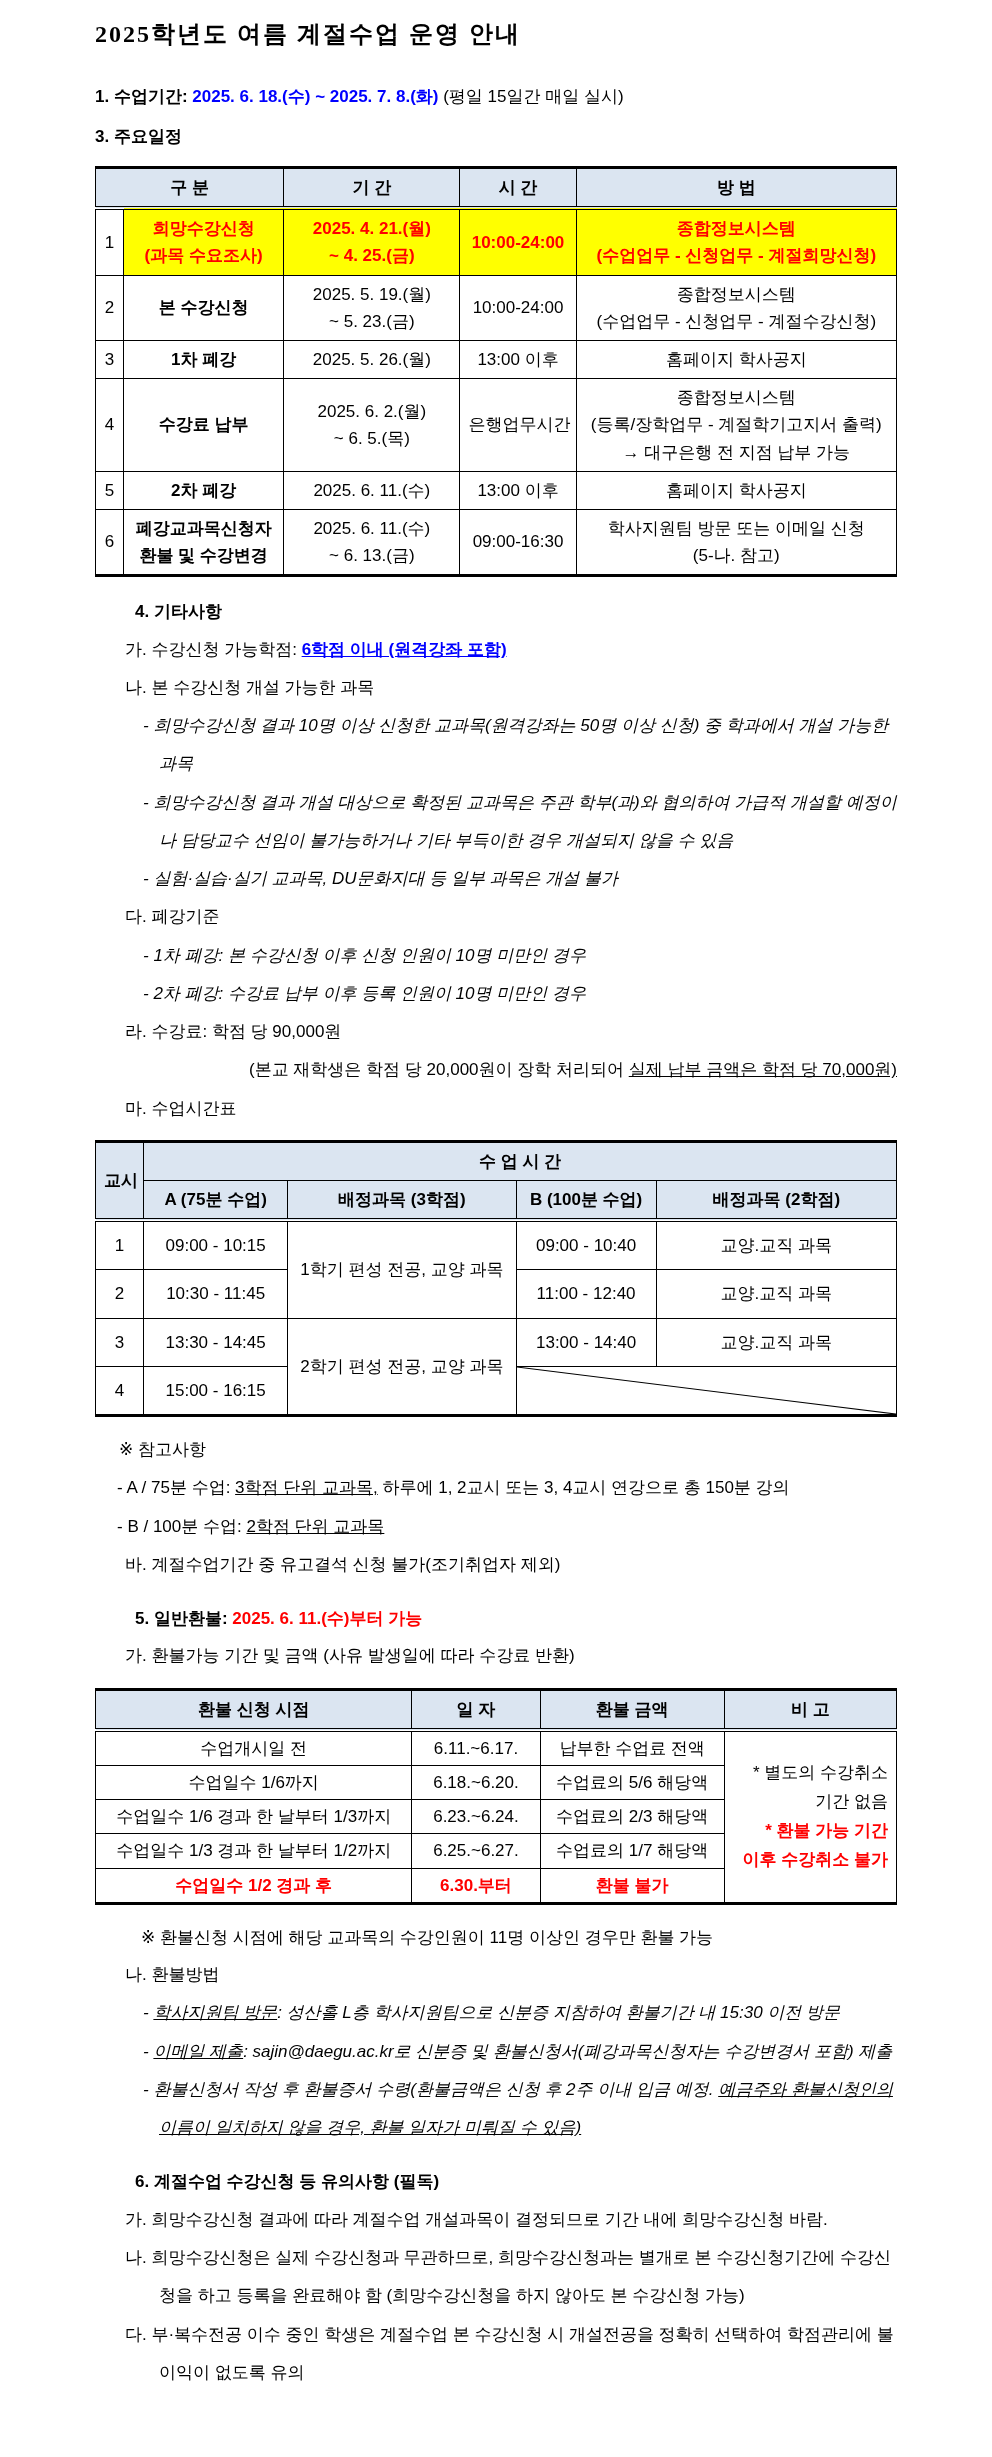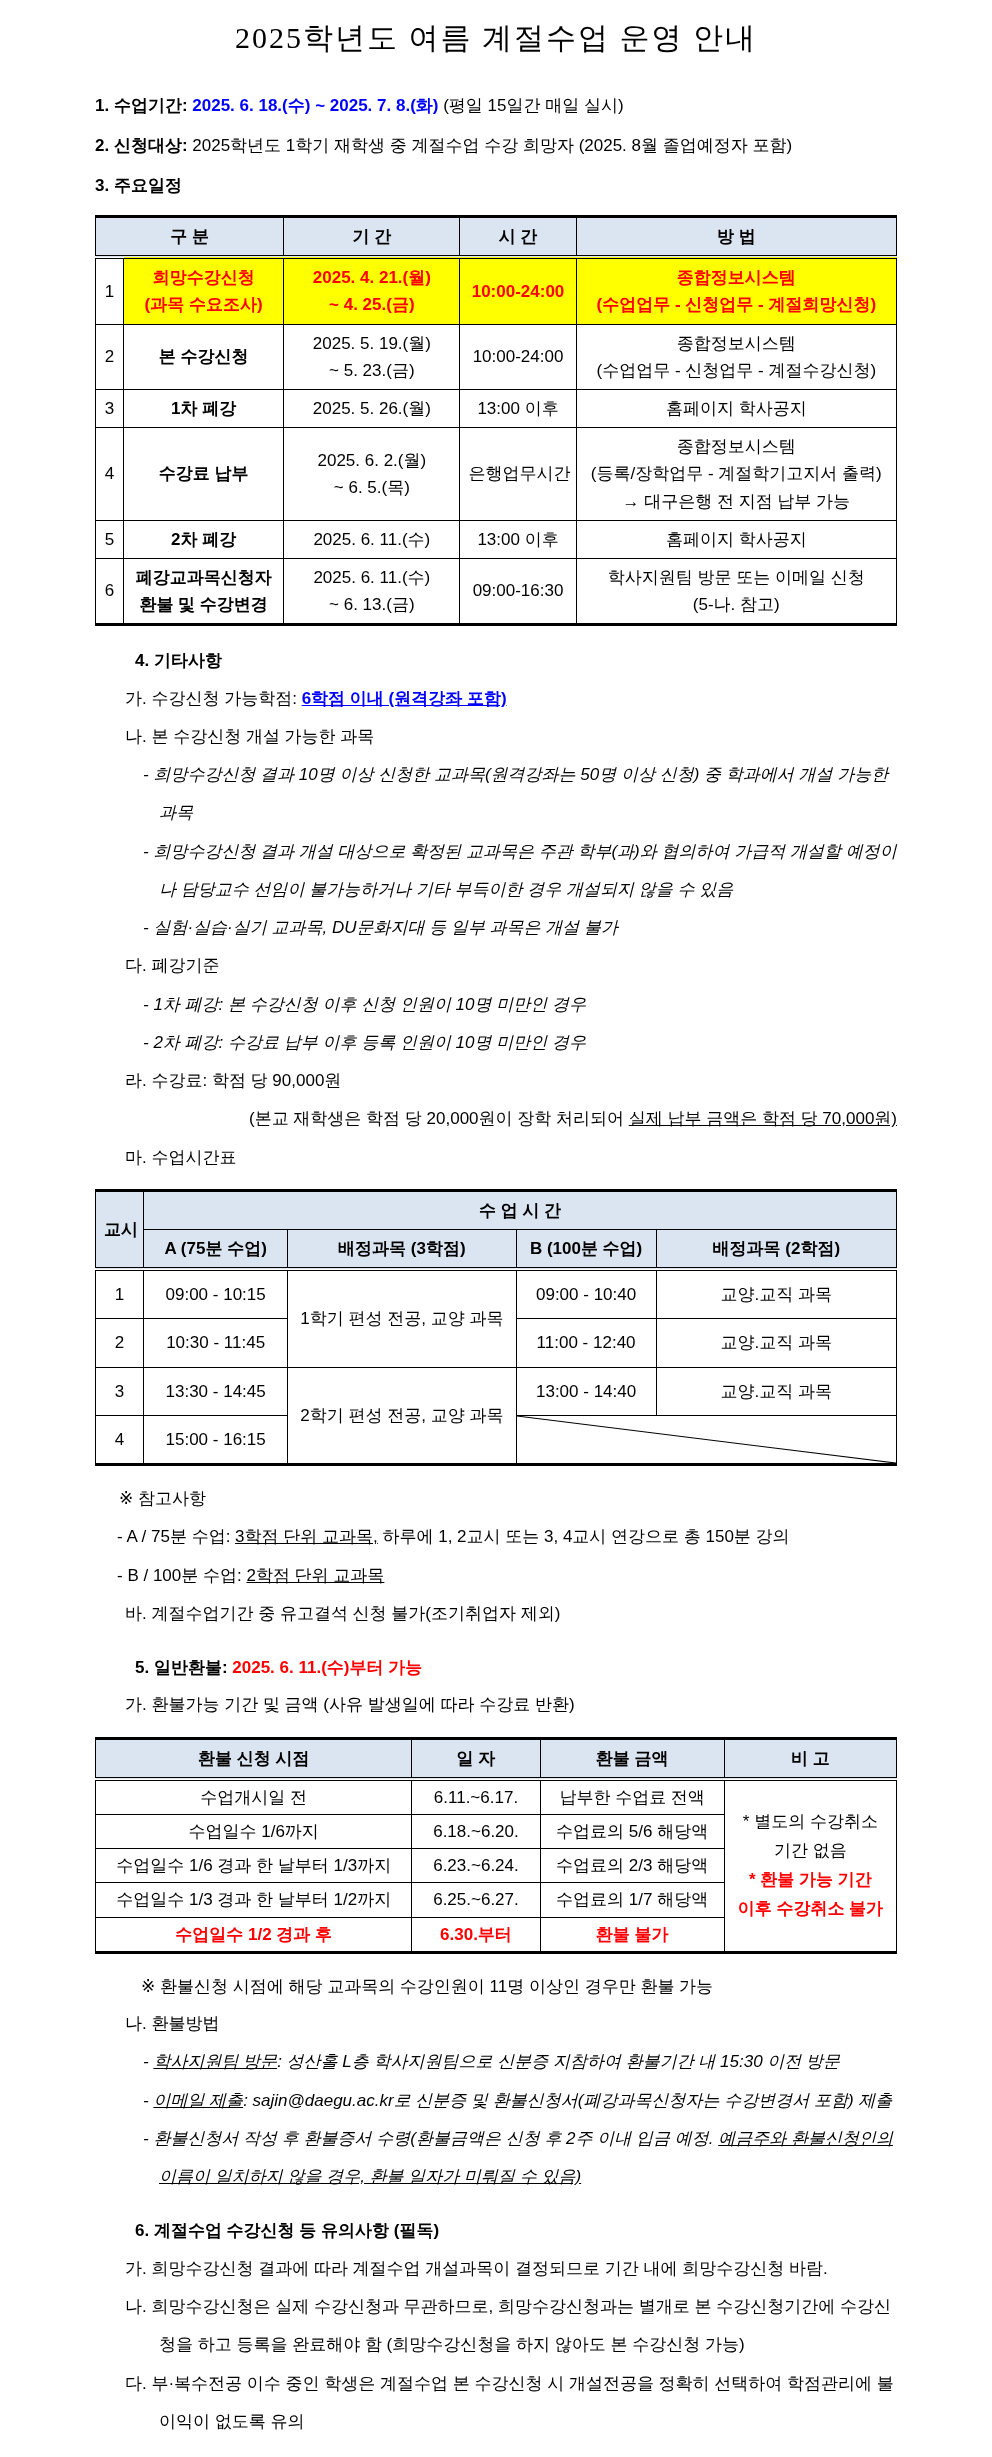--- a/index.html
+++ b/index.html
@@ -10,23 +10,22 @@
     margin:0 auto;
     box-sizing:border-box;
     padding:10px 95px 60px 95px;
     background:#fff;
     color:#000;
     font-family:"Liberation Sans","DejaVu Sans",sans-serif;
     font-size:17px;
   }
   .title{
     font-family:"Liberation Serif","DejaVu Serif",serif;
-    font-size:30px;
-    font-weight:normal;
-    text-align:center;
+    font-size:24px;
+    font-weight:bold;
     letter-spacing:2px;
     margin:8px 0 30px 0;
   }
   p{margin:0;}
   .intro{line-height:2.0; margin:6px 0;}
   .sec{line-height:2.2; margin-top:16px;margin-left:40px;}
   .lv1{padding-left:30px; line-height:2.25;}
   .lv1h{padding-left:64px; text-indent:-34px; line-height:2.25;}
   .lv2{padding-left:64px; text-indent:-16px; line-height:2.25;font-style:italic;}
   .ra-note{padding-left:54px; line-height:2.25;text-align:right;}
@@ -73,31 +72,30 @@
   .time-tbl{width:calc(100% - 18px); margin-left:18px;}
   .time-tbl td{padding:10px 8px;}
   .time-tbl thead tr:first-child th{border-bottom:1px solid #000;}
   .time-tbl thead tr:first-child th.corner{border-bottom:4px double #000;margin-left:37px;}
   .diag{position:relative; padding:0;}
   .diag svg{position:absolute; top:0; left:0; width:100%; height:100%; display:block;}
 
   
   .refund-tbl td{padding:3px 8px;}
   .refund-tbl tr.red-row td{color:#ff0000; font-weight:bold;}
-  .refund-tbl td.remark{text-align:center; line-height:1.7;}
+  .refund-tbl td.remark{text-align:right; line-height:1.7;}
 </style>
 </head>
 <body>
 
 <div class="page">
 
   <h1 class="title">2025학년도 여름 계절수업 운영 안내</h1>
 
   <p class="intro"><span class="bold">1. 수업기간: </span><span class="blue bold">2025. 6. 18.(수) ~ 2025. 7. 8.(화)</span><span> (평일 15일간 매일 실시)</span></p>
-  <p class="intro"><span class="bold">2. 신청대상: </span><span>2025학년도 1학기 재학생 중 계절수업 수강 희망자 (2025. 8월 졸업예정자 포함)</span></p>
   <p class="intro"><span class="bold">3. 주요일정</span></p>
 
   <table class="tbl main-tbl">
     <colgroup>
       <col style="width:3.5%">
         <col style="width:20%">
         <col style="width:22%">
         <col style="width:14.5%">
         <col style="width:40%">
     </colgroup>

